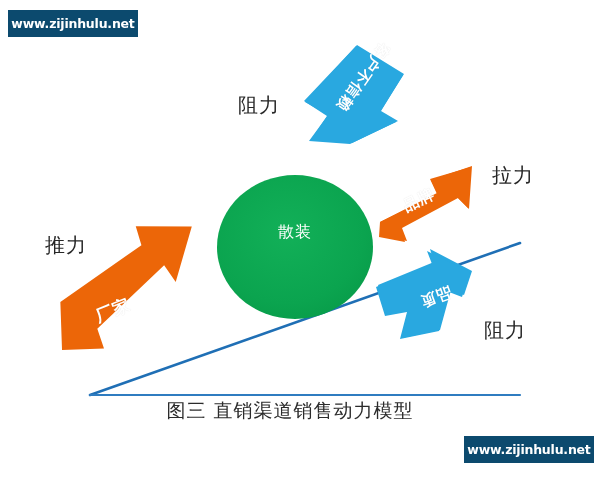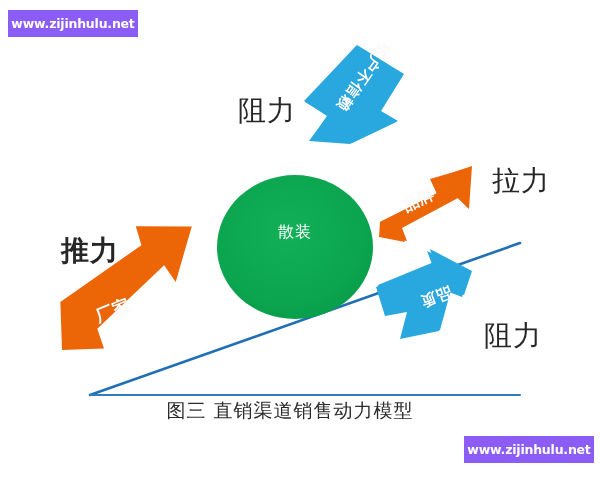--- a/index.html
+++ b/index.html
@@ -18,21 +18,21 @@
   #canvas {
     position: absolute;
     left: 0; top: 0;
     width: 600px;
     height: 480px;
   }
 
   
   .watermark {
     position: absolute;
-    background: #8b5cf6;
+    background: #0c4a6e;
     color: #ffffff;
     font-family: "DejaVu Sans", "Liberation Sans", sans-serif;
     font-weight: bold;
     letter-spacing: -0.2px;
     display: flex;
     align-items: center;
     justify-content: center;
     white-space: nowrap;
     text-align: center;
   }
@@ -59,28 +59,28 @@
     width: 600px;
     height: 480px;
     overflow: visible;
   }
 
   
   .force-label {
     position: absolute;
     color: #262626;
     font-family: "DejaVu Sans", "Liberation Sans", sans-serif;
-    font-size: 28px;
+    font-size: 20px;
     font-weight: 400;
     letter-spacing: 1px;
     white-space: nowrap;
   }
   #label-resistance-top   { left: 238px; top: 92px; }
   #label-pull             { left: 492px; top: 162px; }
-  #label-push             { left: 61px;  top: 232px; font-weight: bold; }
+  #label-push             { left: 45px;  top: 232px; }
   #label-resistance-right { left: 484px; top: 317px; }
 
   
   .arrow-text {
     position: absolute;
     color: #ffffff;
     font-family: "DejaVu Sans", "Liberation Sans", sans-serif;
     font-weight: 700;
     white-space: nowrap;
     transform-origin: 50% 50%;

